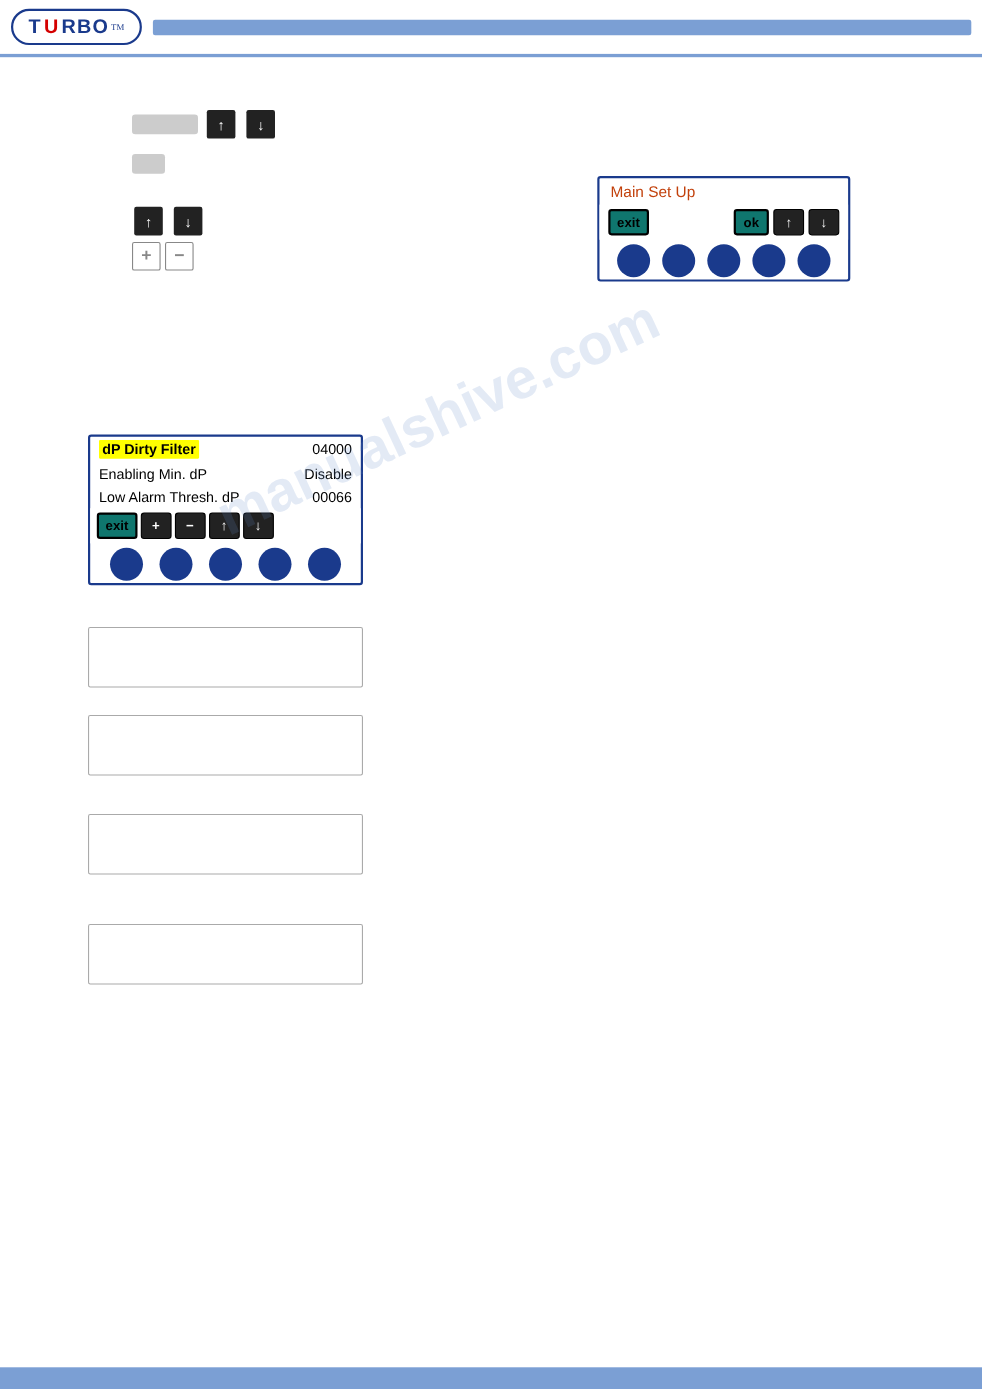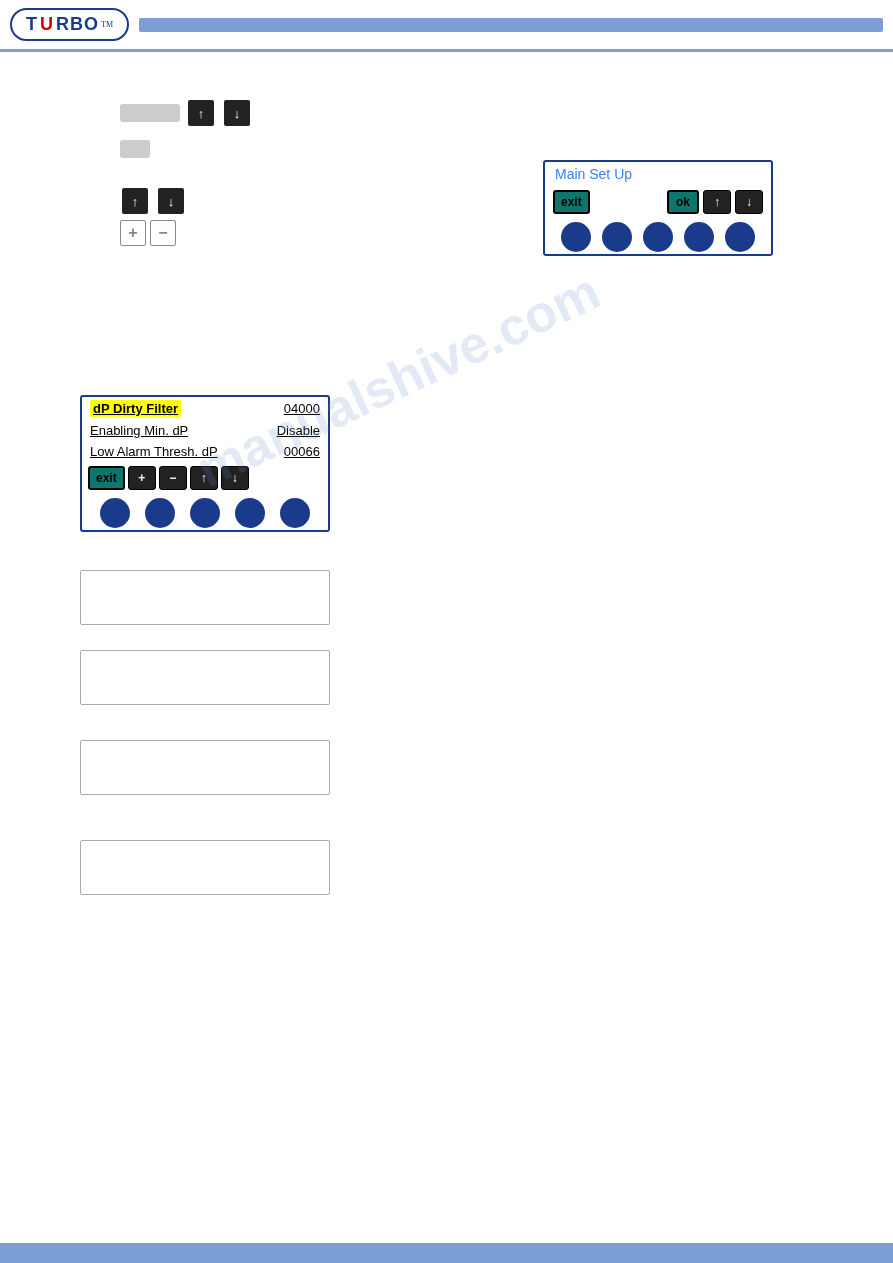--- a/index.html
+++ b/index.html
@@ -146,21 +146,20 @@
       border-radius: 3px;
       background: white;
       padding: 0;
     }
     .display-row {
       display: flex;
       justify-content: space-between;
       align-items: center;
       padding: 3px 8px;
       font-size: 13px;
-      text-decoration: underline;
     }
     .highlight-yellow {
       background: #ffff00;
       font-weight: bold;
       padding: 1px 3px;
       border-radius: 1px;
     }
     .display-btn-row {
       display: flex;
       align-items: center;
@@ -228,21 +227,21 @@
       right: 120px;
       width: 230px;
       border: 2.5px solid #1a3a8c;
       border-radius: 3px;
       background: white;
       padding: 0;
     }
     .menu-row {
       padding: 4px 10px;
       font-size: 14px;
-      color: #3b82f6;
+      color: #c2410c;
     }
     .menu-row-highlight {
       padding: 4px 10px;
       background: #ffff00;
       font-size: 14px;
       font-weight: bold;
     }
     .menu-btn-row {
       display: flex;
       align-items: center;

